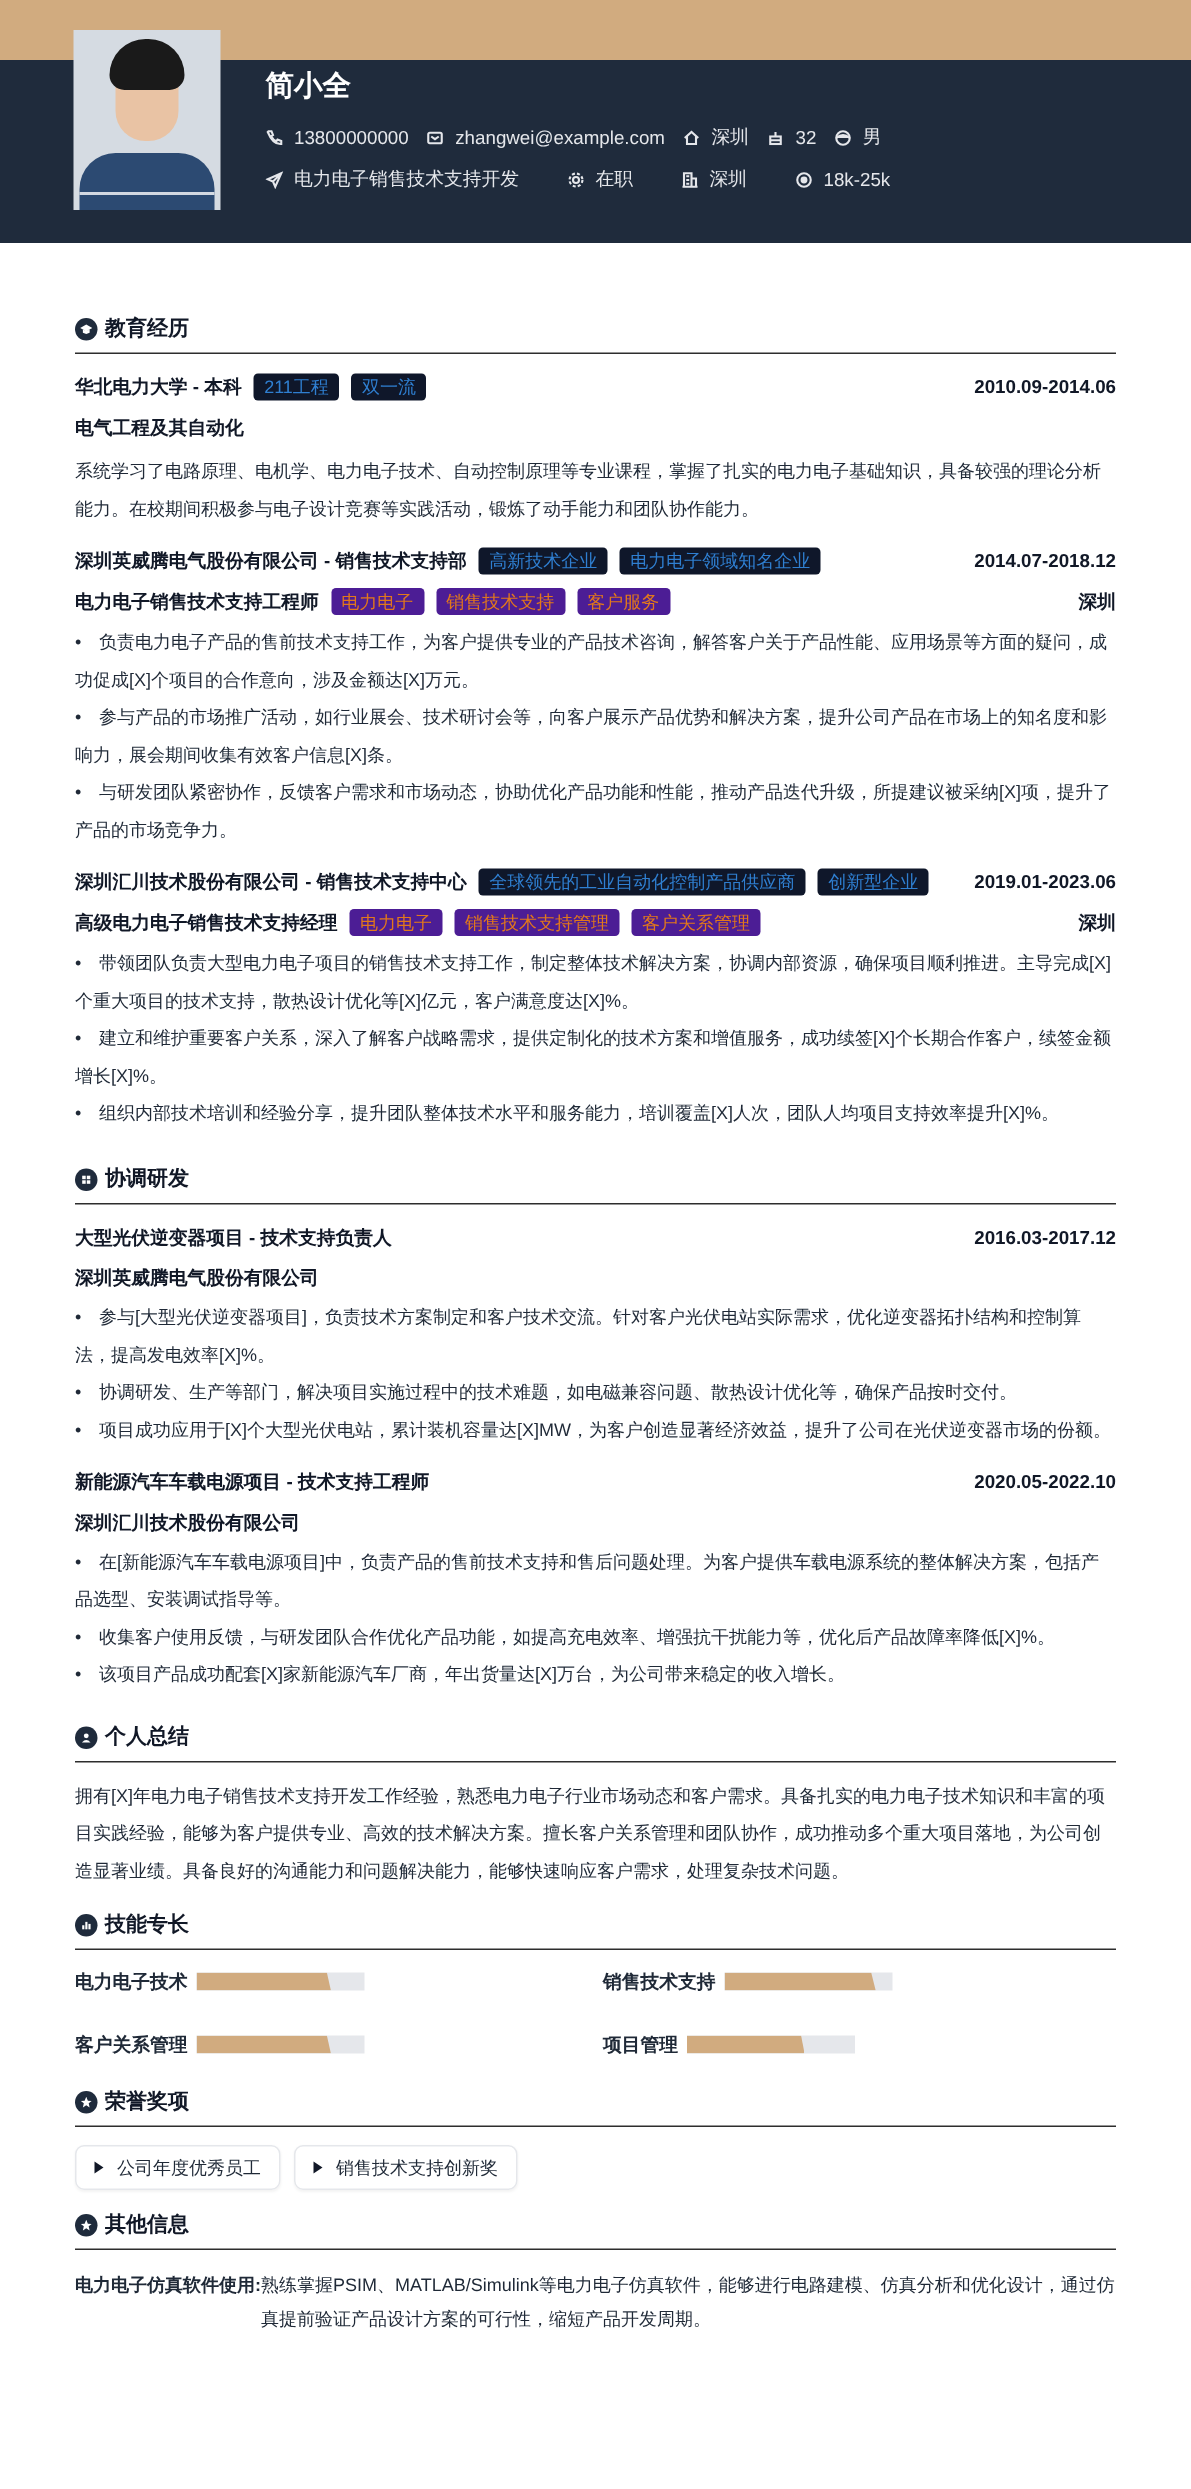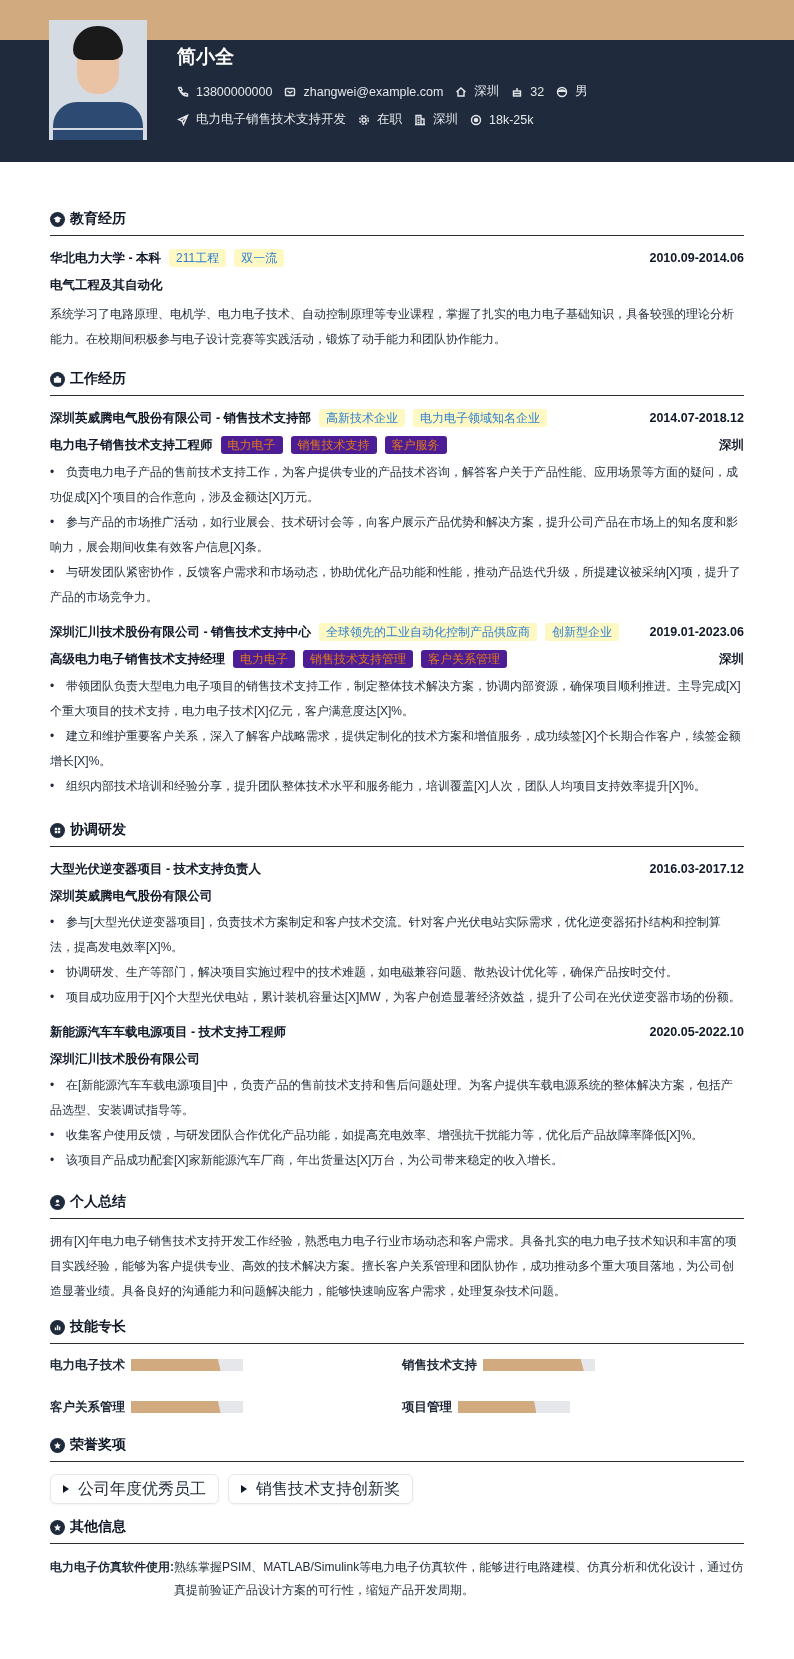--- a/index.html
+++ b/index.html
@@ -7,46 +7,46 @@
   .header { position: relative; height: 196px; }
   .header .band { position: absolute; left: 0; top: 0; width: 794px; height: 40px; background: #d1ab7f; }
   .header .navy { position: absolute; left: 0; top: 40px; width: 794px; height: 122px; background: #1f2b3c; }
   .photo { position: absolute; left: 49px; top: 20px; width: 98px; height: 120px; background: #d5dbe2; overflow: hidden; }
   .photo .hair { position:absolute; left:24px; top:6px; width:50px; height:34px; background:#1a1a1a; border-radius:24px 24px 10px 10px; }
   .photo .face { position:absolute; left:28px; top:18px; width:42px; height:56px; background:#e9c3a4; border-radius:18px 18px 20px 20px; }
   .photo .shirt { position:absolute; left:4px; top:82px; width:90px; height:40px; background:#2c4a72; border-radius:24px 24px 0 0; }
   .photo .stripe { position:absolute; left:4px; top:108px; width:90px; height:2px; background:#d3d9e2; }
   .name { position: absolute; left: 177px; top: 44px; color: #ffffff; font-size: 19px; font-weight: bold; }
   .info-row { position: absolute; left: 177px; display: flex; align-items: center; color: #e5e7eb; font-size: 12.5px; }
-  .info-row.r1 { top: 83px; } .info-row.r2 { top: 111px; }
+  .info-row.r1 { top: 83px; } .info-row.r2 { top: 111px; gap: 20px; }
   .info-item { display: flex; align-items: center; margin-right: 12px; }
   .info-item svg { width: 12px; height: 12px; margin-right: 7px; fill: none; stroke: #e5e7eb; stroke-width: 1.4; }
   .main { padding: 0 50px 0 50px; }
   .section-title { display: flex; align-items: center; font-size: 14px; font-weight: bold; color: #111827; margin-top: 14px; padding-bottom: 7px; border-bottom: 1.5px solid #2d2d2d; }
   .section-title .sicon { width: 15px; height: 15px; border-radius: 50%; background: #1f2b3c; margin-right: 5px; display: inline-flex; align-items: center; justify-content: center; }
   .section-title .sicon svg { width: 9px; height: 9px; fill: #ffffff; }
   .entry-head { display: flex; justify-content: space-between; align-items: center; margin-top: 12px; height: 20px; }
   .entry-head .left { display: flex; align-items: center; font-weight: bold; font-size: 12.5px; color: #111827; }
   .entry-head .right { font-weight: bold; font-size: 12.5px; color: #111827; }
   .tag { display: inline-block; font-weight: normal; font-size: 12px; padding: 1px 7px; border-radius: 3px; margin-left: 8px; line-height: 16px; }
-  .tag.blue { background: #fef9c3; color: #2f7fd1; }
+  .tag.blue { background: #0f172a; color: #2f7fd1; }
   .tag.orange { background: #4c1d95; color: #e2781b; }
   .sub { font-weight: bold; font-size: 12.5px; margin-top: 9px; color: #111827; }
   .para { font-size: 12px; line-height: 25px; margin-top: 8px; color: #1f2937; }
   ul.bullets { list-style: none; margin-top: 5px; }
   ul.bullets li { position: relative; font-size: 12px; line-height: 25px; padding-left: 0; text-indent: 0; margin-bottom: 0px; }
   ul.bullets li::before { content: "•"; display: inline-block; width: 16px; color: #1f2937; }
   ul.bullets li + li { margin-top: 0px; }
   .skills { display: grid; grid-template-columns: 352px 340px; row-gap: 24px; margin-top: 12px; }
   .skill { display: flex; align-items: center; height: 18px; font-weight: bold; font-size: 12.5px; }
   .skill .label { margin-right: 6px; }
   .bar { height: 12px; width: 112px; background: #e5e7eb; position: relative; }
   .bar .fill { position: absolute; left: 0; top: 0; height: 12px; background: #d1ab7f; clip-path: polygon(0 0, 97% 0, 100% 100%, 0 100%); }
   .awards { display: flex; margin-top: 12px; }
-  .award { display: flex; align-items: center; border: 1px solid #e5e7eb; border-radius: 6px; padding: 0 12px; height: 30px; margin-right: 9px; font-size: 16px; box-shadow: 0 1px 2px rgba(0,0,0,0.05); }
+  .award { display: flex; align-items: center; border: 1px solid #e5e7eb; border-radius: 6px; padding: 0 12px; height: 30px; margin-right: 9px; font-size: 12px; box-shadow: 0 1px 2px rgba(0,0,0,0.05); }
   .award .tri { width: 0; height: 0; border-left: 6px solid #111827; border-top: 4.5px solid transparent; border-bottom: 4.5px solid transparent; margin-right: 9px; }
   .other { display: flex; margin-top: 12px; font-size: 12px; line-height: 23px; }
   .other .k { font-weight: bold; white-space: nowrap; flex: 0 0 auto; }
   .other .v { flex: 1; }
 </style>
 </head>
 <body>
 
 <div class="header">
   <div class="band"></div>
@@ -137,29 +137,20 @@
     <div class="left">
       <span>华北电力大学 - 本科</span>
       <span class="tag blue">211工程</span>
       <span class="tag blue">双一流</span>
     </div>
     <div class="right">2010.09-2014.06</div>
   </div>
   <div class="sub">电气工程及其自动化</div>
   <div class="para">系统学习了电路原理、电机学、电力电子技术、自动控制原理等专业课程，掌握了扎实的电力电子基础知识，具备较强的理论分析能力。在校期间积极参与电子设计竞赛等实践活动，锻炼了动手能力和团队协作能力。</div>
 
-  <div class="section-title" style="margin-top:18px">
-    <span class="sicon">
-        <svg viewBox="0 0 10 10">
-          <rect x="1" y="3" width="8" height="5.5" rx="1"></rect>
-          <rect x="3.5" y="1.5" width="3" height="2" rx="0.5"></rect>
-        </svg>
-      </span>
-    <span>工作经历</span>
-  </div>
 
   <div>
     <div class="entry-head">
       <div class="left">
         <span>深圳英威腾电气股份有限公司 - 销售技术支持部</span>
         <span class="tag blue">高新技术企业</span>
         <span class="tag blue">电力电子领域知名企业</span>
       </div>
       <div class="right">2014.07-2018.12</div>
     </div>
@@ -191,21 +182,21 @@
     <div class="entry-head" style="margin-top:7px">
       <div class="left">
         <span>高级电力电子销售技术支持经理</span>
         <span class="tag orange">电力电子</span>
         <span class="tag orange">销售技术支持管理</span>
         <span class="tag orange">客户关系管理</span>
       </div>
       <div class="right">深圳</div>
     </div>
     <ul class="bullets">
-      <li>带领团队负责大型电力电子项目的销售技术支持工作，制定整体技术解决方案，协调内部资源，确保项目顺利推进。主导完成[X]个重大项目的技术支持，电力电子技术[X]亿元，客户满意度达[X]%。</li>
+      <li>带领团队负责大型电力电子项目的销售技术支持工作，制定整体技术解决方案，协调内部资源，确保项目顺利推进。主导完成[X]个重大项目的技术支持，散热设计优化等[X]亿元，客户满意度达[X]%。</li>
       <li>建立和维护重要客户关系，深入了解客户战略需求，提供定制化的技术方案和增值服务，成功续签[X]个长期合作客户，续签金额增长[X]%。</li>
       <li>组织内部技术培训和经验分享，提升团队整体技术水平和服务能力，培训覆盖[X]人次，团队人均项目支持效率提升[X]%。</li>
     </ul>
   </div>
 
   <div class="section-title" style="margin-top:22px">
     <span class="sicon">
         <svg viewBox="0 0 10 10">
           <rect x="2" y="2" width="2.6" height="2.6"></rect>
           <rect x="5.4" y="2" width="2.6" height="2.6"></rect>

